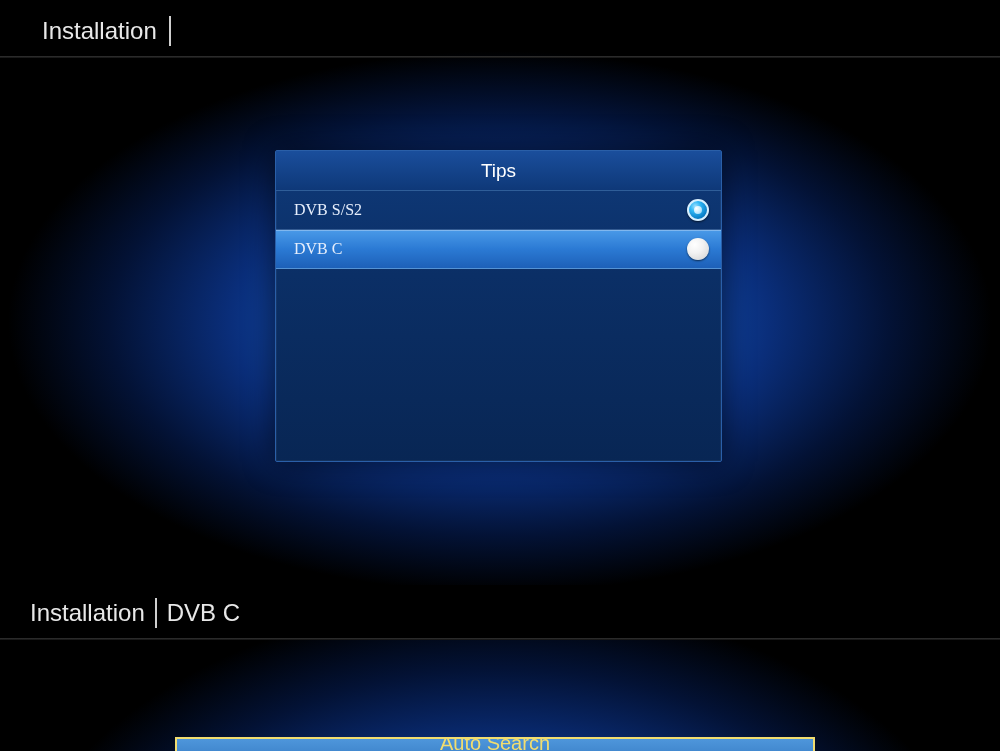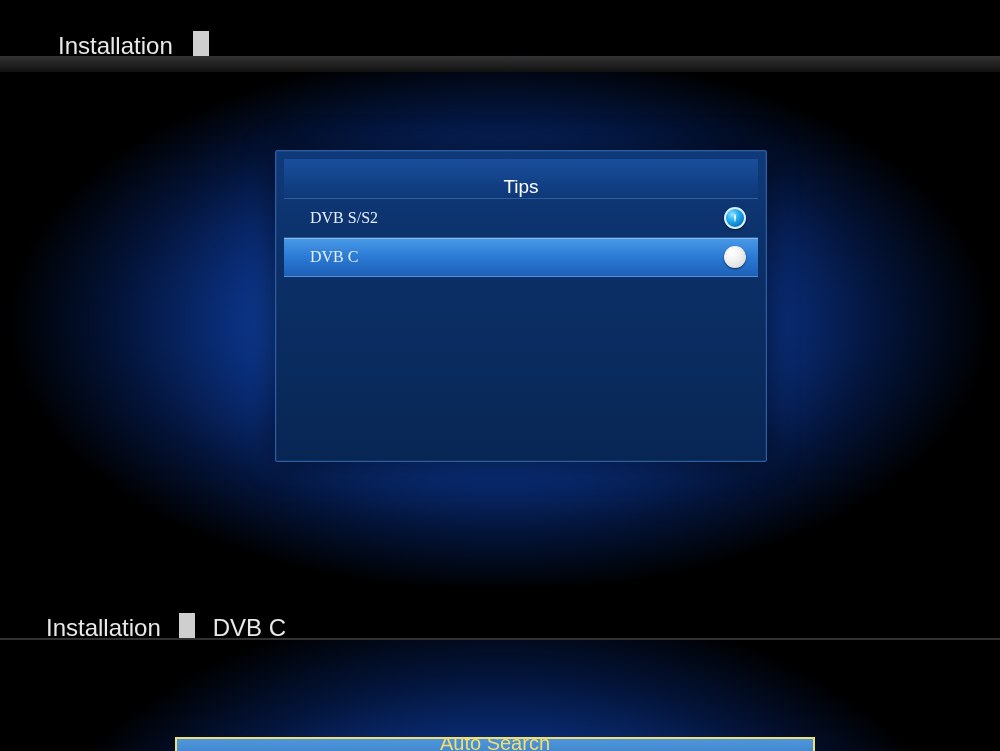--- a/index.html
+++ b/index.html
@@ -1,15 +1,15 @@
 <!DOCTYPE html>
 <html><head>
 <meta charset="utf-8">
 <style>
-  * { margin: 0; padding: 8px; box-sizing: border-box; }
+  * { margin: 0; padding: 0; box-sizing: border-box; }
   html, body {
     width: 1000px;
     height: 751px;
     overflow: hidden;
     font-family: Arial, Helvetica, sans-serif;
     background: #000;
     color: #fff;
   }
 
   
@@ -52,21 +52,21 @@
     width: 1000px;
     height: 2px;
     background: linear-gradient(to bottom, #333, #111);
   }
 
   
   .dialog {
     position: absolute;
     left: 275px;
     top: 150px;
-    width: 492px;
+    width: 447px;
     height: 312px;
     background: linear-gradient(to bottom, #0f3a7a 0%, #0b2f66 40%, #082654 100%);
     border: 1px solid #2a5fa8;
     border-radius: 2px;
     box-shadow: 0 0 30px rgba(0,0,0,0.6), inset 0 0 0 1px rgba(255,255,255,0.05);
   }
   .dialog-title {
     height: 40px;
     line-height: 40px;
     text-align: center;

